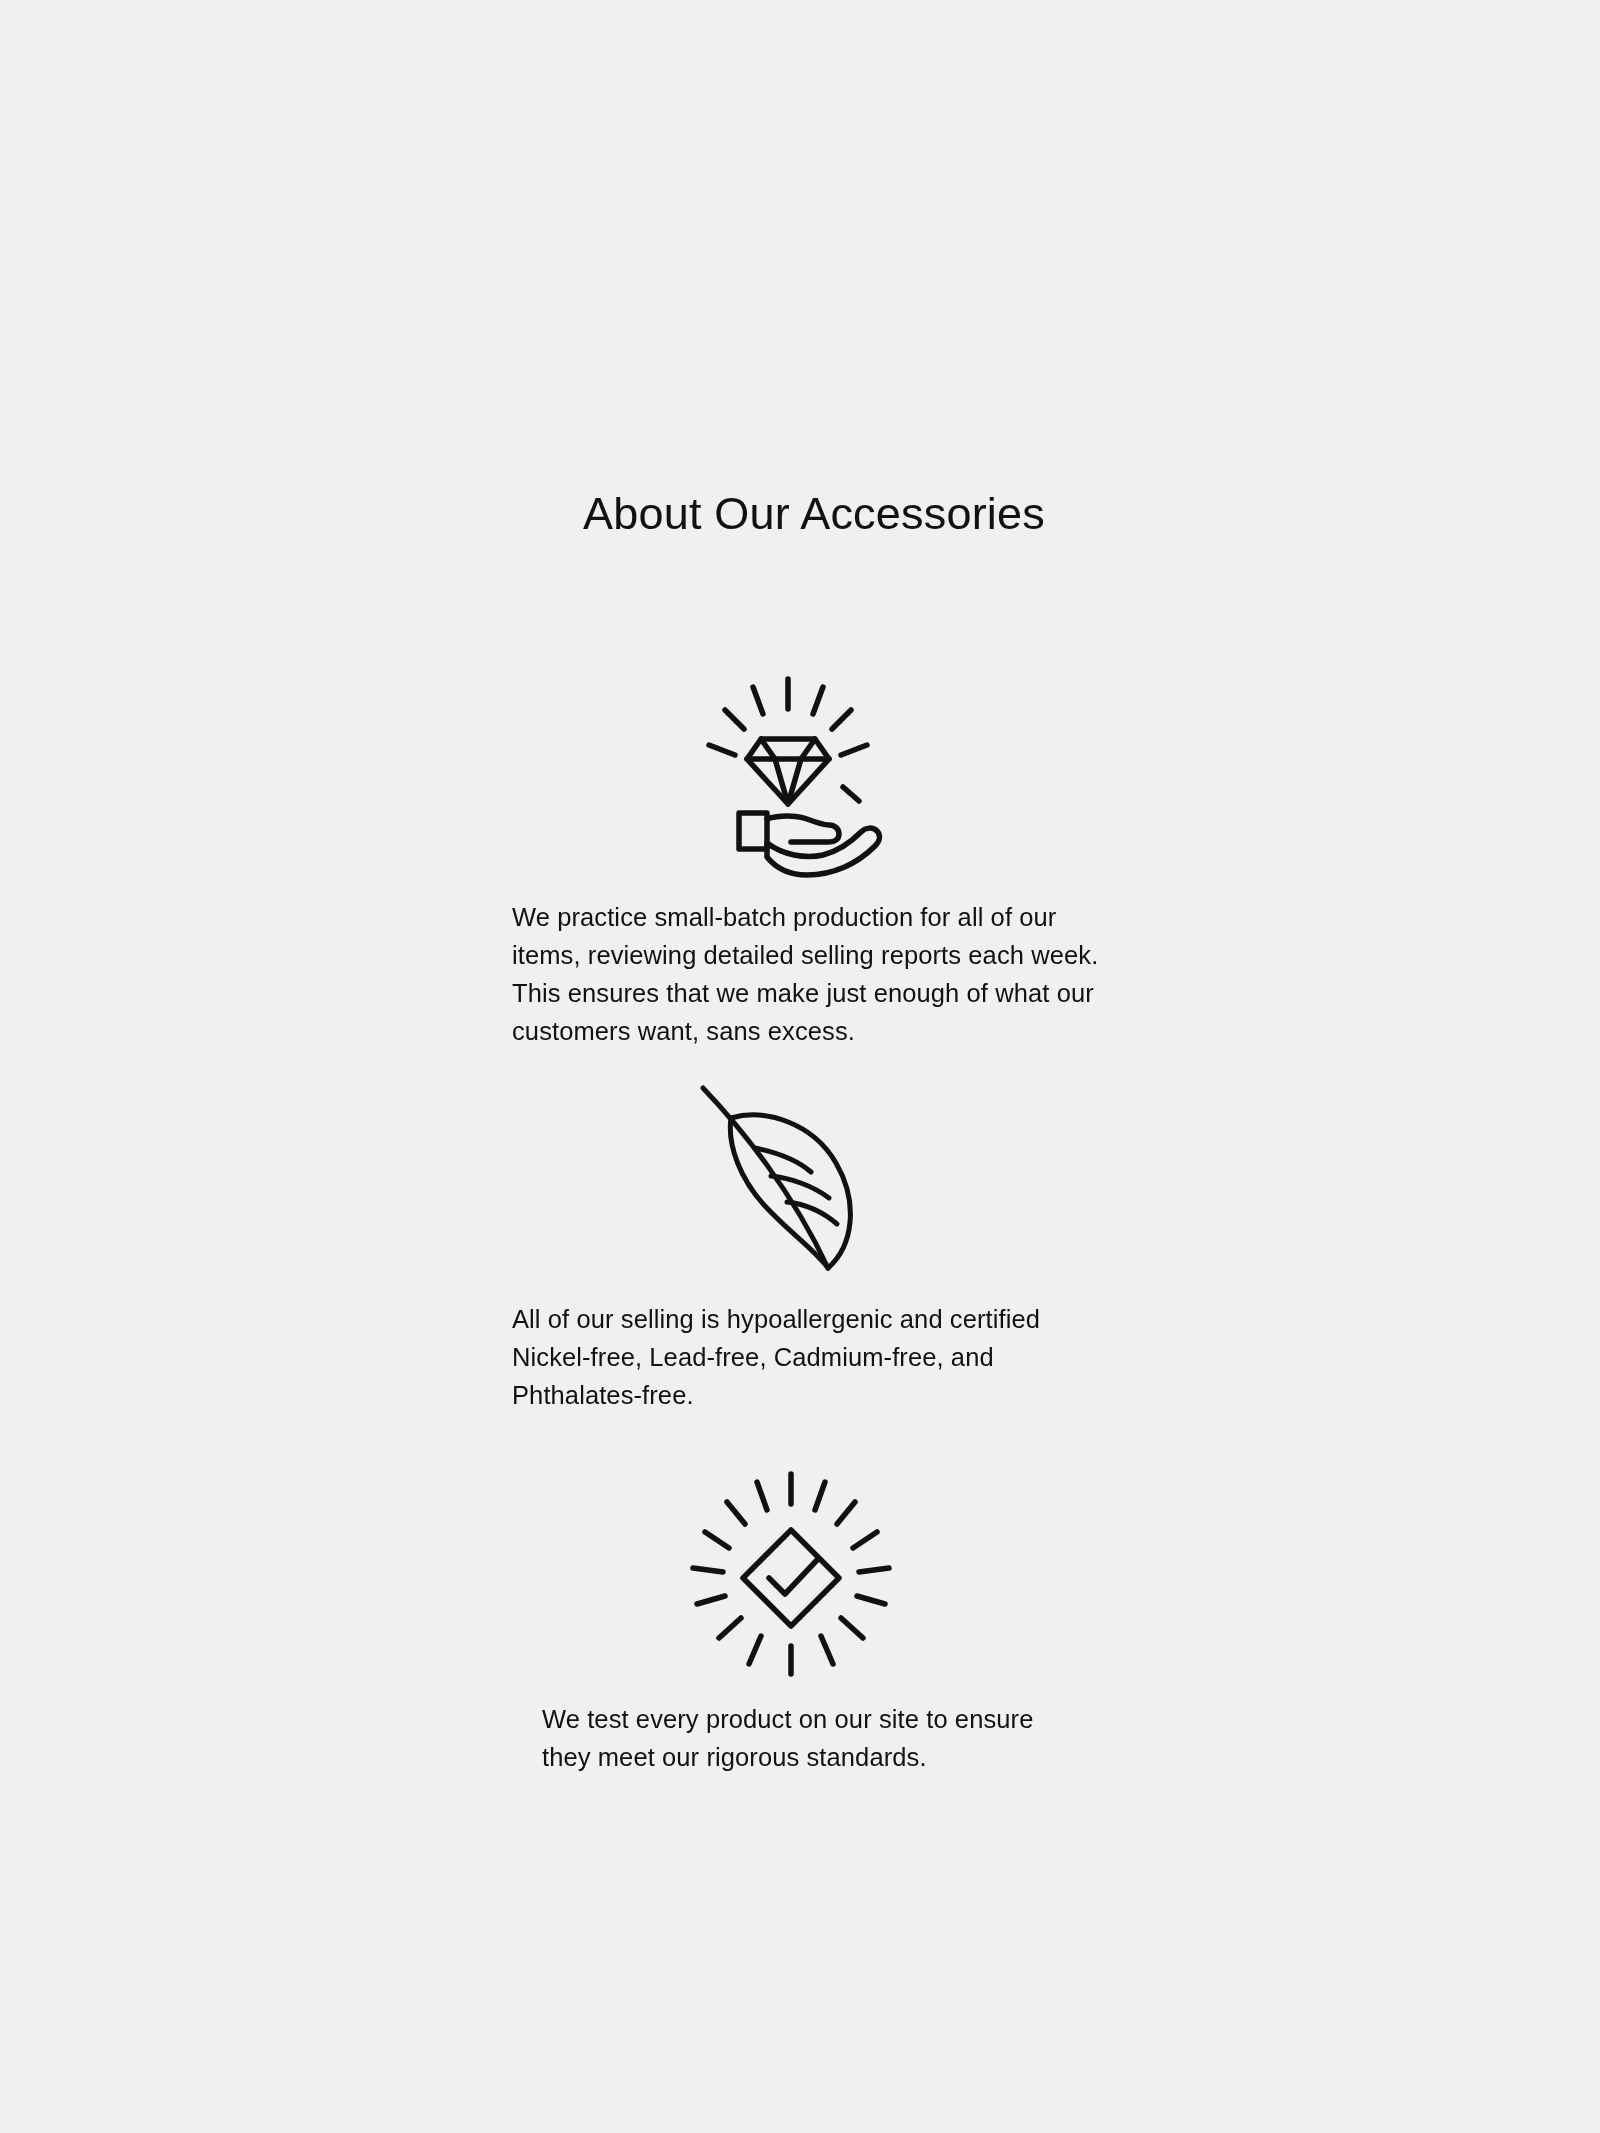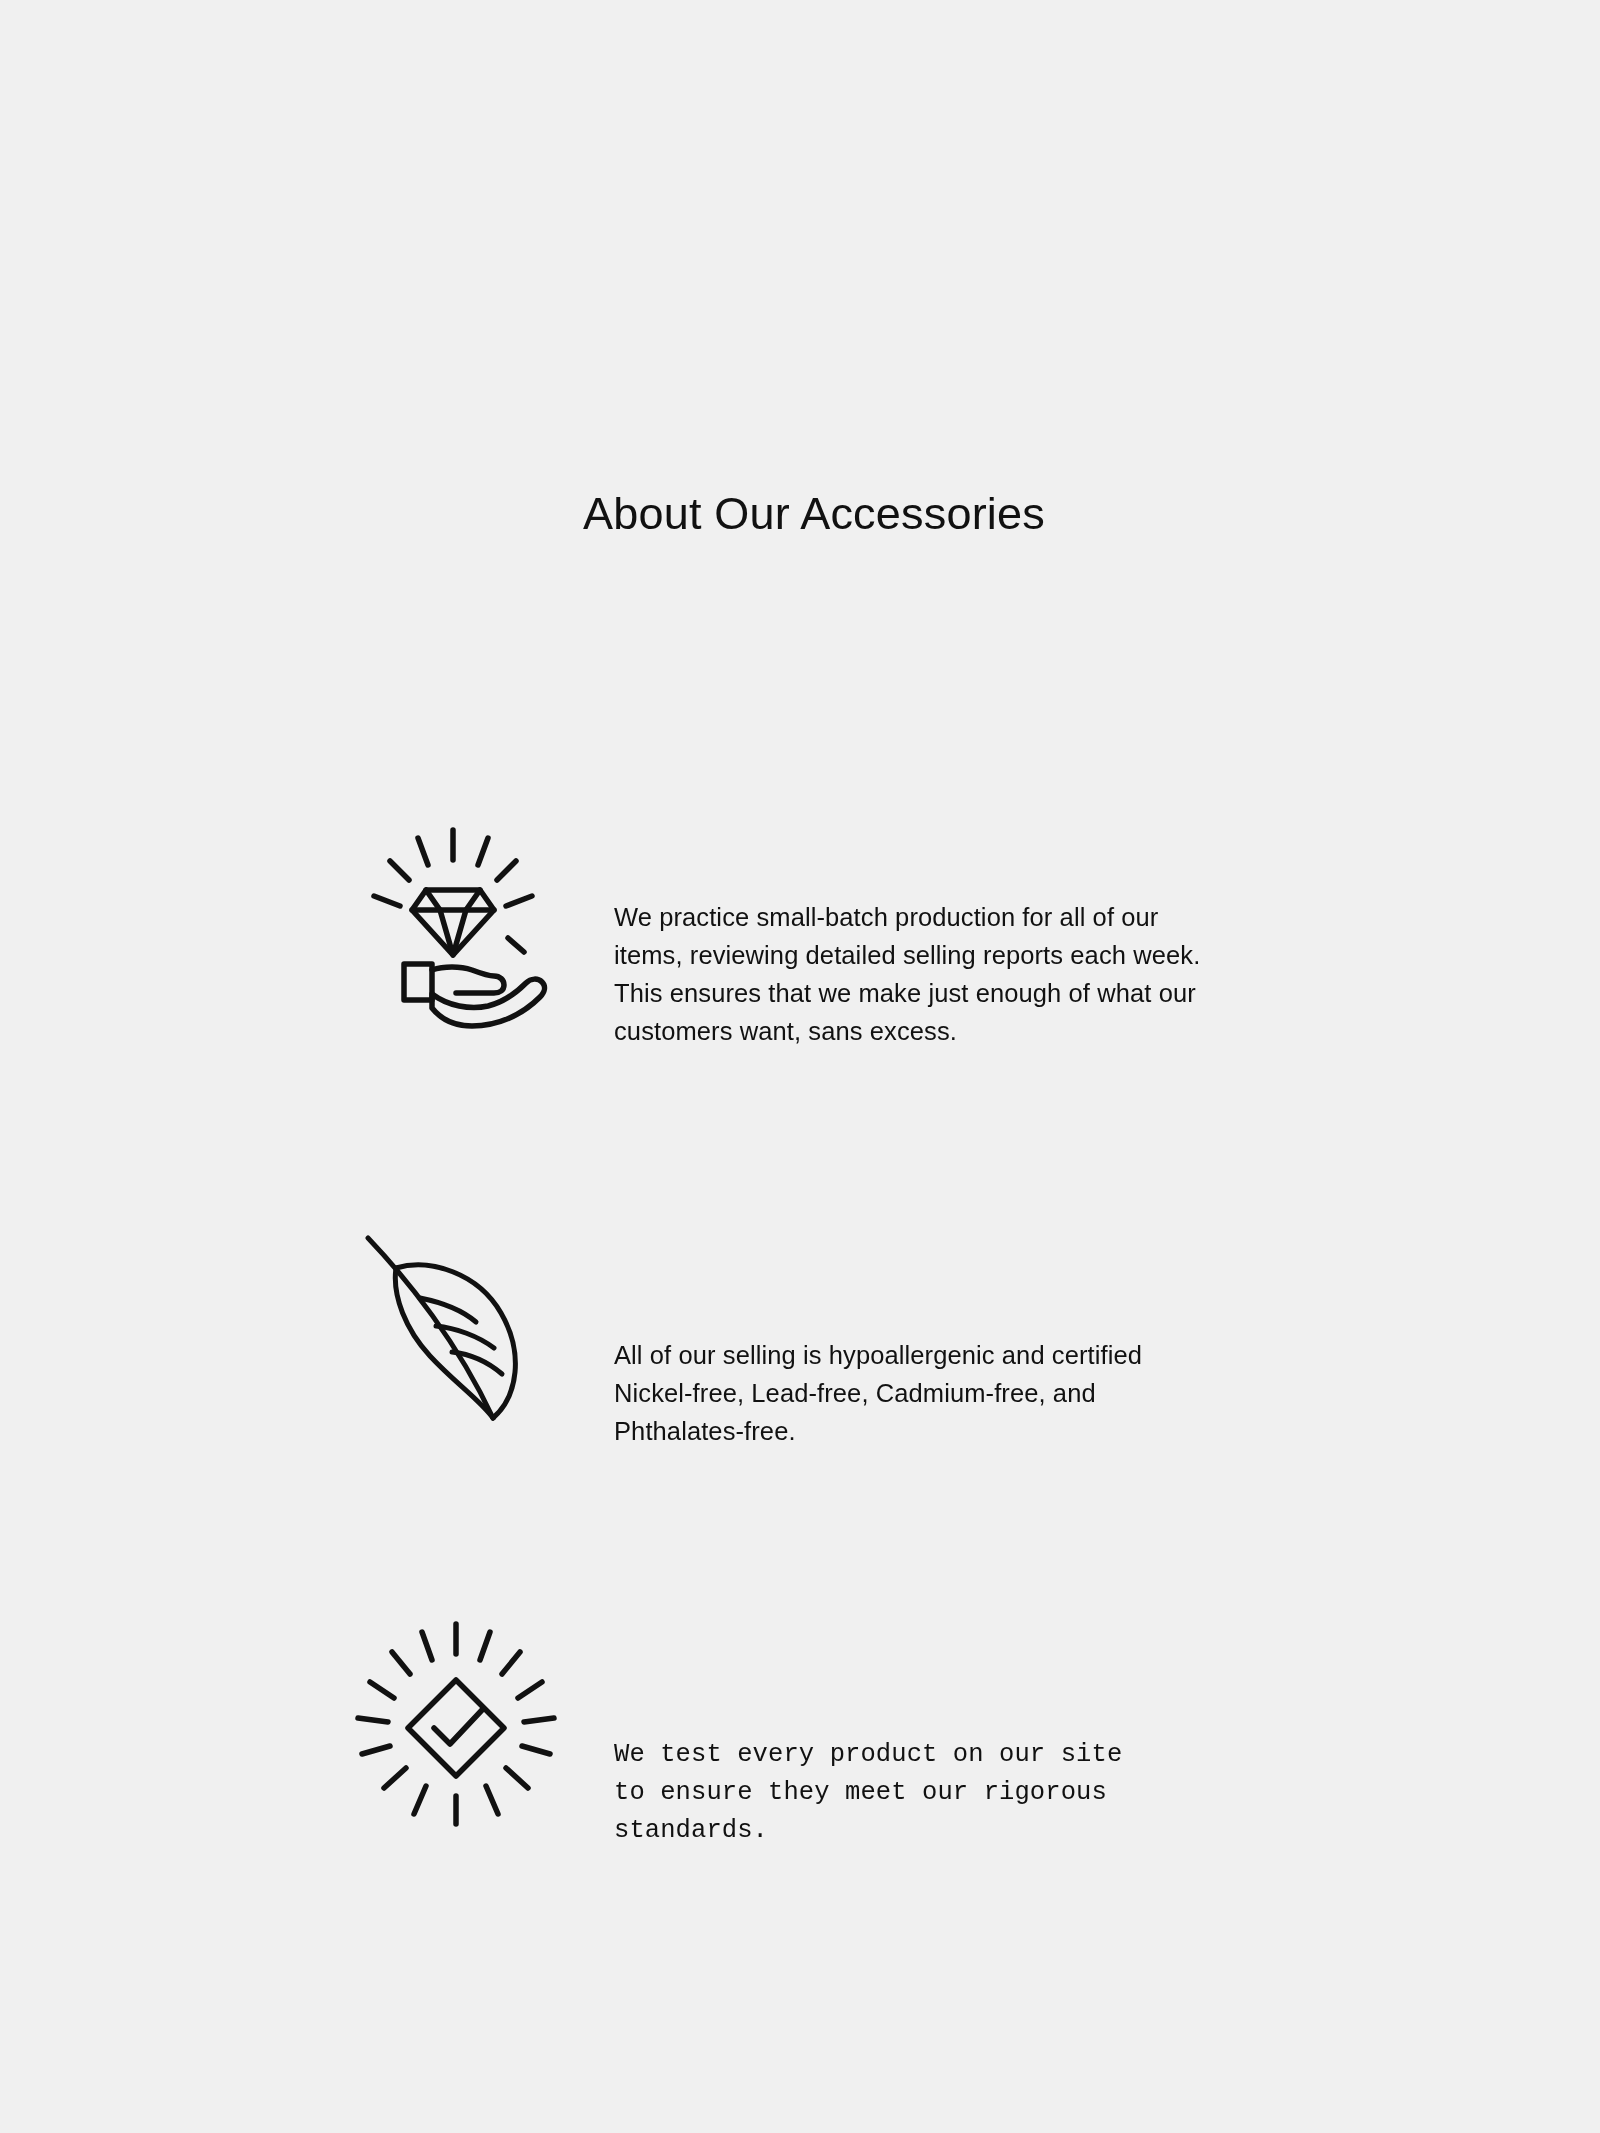--- a/index.html
+++ b/index.html
@@ -34,24 +34,25 @@
   }
   .features {
     position: absolute;
     top: 650px;
     left: 0;
     width: 1600px;
   }
   .feature-row {
     position: relative;
     display: flex;
-    align-items: flex-end;
+    align-items: center;
     width: 900px;
     margin-left: 340px;
     height: 400px;
+    flex-direction: column;
   }
   .feature-icon {
     width: 230px;
     min-width: 230px;
     height: 250px;
     display: flex;
     align-items: center;
     justify-content: center;
   }
   .feature-icon svg {
@@ -60,21 +61,21 @@
   .feature-text {
     font-size: 25.5px;
     line-height: 38px;
     color: #111111;
     max-width: 600px;
     padding-left: 44px;
     letter-spacing: 0.1px;
   }
   .row-1 .feature-text { max-width: 600px; }
   .row-2 .feature-text { max-width: 600px; }
-  .row-3 .feature-text { max-width: 540px; font-family: Liberation Mono, monospace; }
+  .row-3 .feature-text { max-width: 540px; }
 </style>
 </head>
 <body>
 
 <div class="page">
 
   <h1 class="page-title">About Our Accessories</h1>
 
   <div class="features">
 

